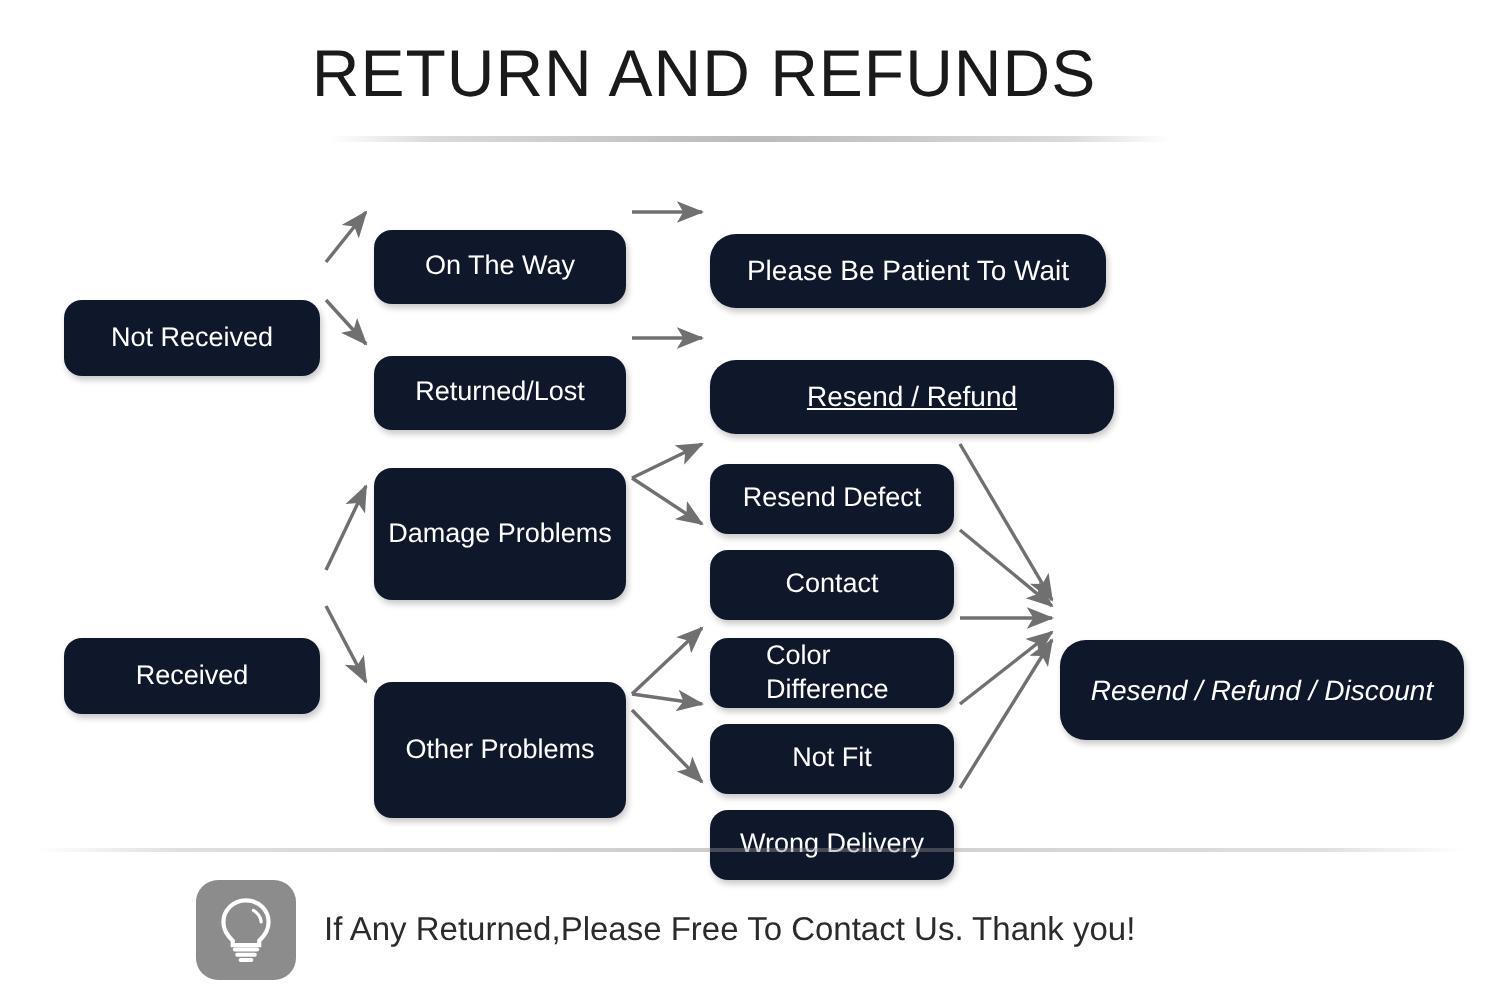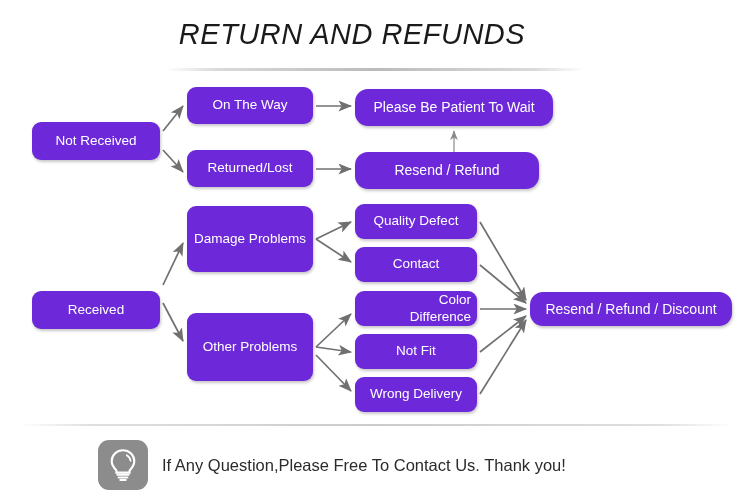--- a/index.html
+++ b/index.html
@@ -20,57 +20,57 @@
     height: 500px;
   }
 
   
   .title {
     position: absolute;
     left: 0;
     top: 18px;
     width: 704px;
     text-align: center;
-    font-size: 29px;
+    font-size: 33px;
     color: #1a1a1a;
     letter-spacing: 0.5px;
     font-weight: 400;
-    font-style: italic;
   }
   .title-rule {
     position: absolute;
     left: 165px;
     top: 68px;
     width: 420px;
     height: 3px;
     background: linear-gradient(to right,
         rgba(255,255,255,0) 0%,
         rgba(150,150,150,0.35) 12%,
         rgba(130,130,130,0.55) 50%,
         rgba(150,150,150,0.35) 88%,
         rgba(255,255,255,0) 100%);
     border-radius: 2px;
   }
 
   
   .node {
     position: absolute;
-    background: #6d28d9;
+    background: #0f172a;
     color: #ffffff;
     border-radius: 9px;
     box-shadow: 1px 2px 3px rgba(0,0,0,0.22);
     display: flex;
     align-items: center;
     justify-content: center;
-    text-align: right;
+    text-align: left;
     font-size: 13.5px;
     line-height: 1.2;
     box-sizing: border-box;
     padding: 2px 6px;
     user-select: none;
+    margin-top: 28px;
   }
   .node.lg { font-size: 14px; border-radius: 13px; }
 
   
   #arrows {
     position: absolute;
     left: 0;
     top: 0;
     width: 750px;
     height: 500px;
@@ -169,44 +169,44 @@
   <div class="node" style="left:32px; top:291px; width:128px; height:38px;">Received</div>
 
   <div class="node" style="left:187px; top:87px; width:126px; height:37px;">On The Way</div>
 
   <div class="node" style="left:187px; top:150px; width:126px; height:37px;">Returned/Lost</div>
 
   <div class="node" style="left:187px; top:206px; width:126px; height:66px;">Damage Problems</div>
 
   <div class="node" style="left:187px; top:313px; width:126px; height:68px;">Other Problems</div>
 
-  <div class="node" style="left:355px; top:204px; width:122px; height:35px;">Quality Defect</div>
+  <div class="node" style="left:355px; top:204px; width:122px; height:35px;">Resend Defect</div>
 
   <div class="node" style="left:355px; top:247px; width:122px; height:35px;">Contact</div>
 
   <div class="node" style="left:355px; top:291px; width:122px; height:35px;padding-left:28px;">Color Difference</div>
 
   <div class="node" style="left:355px; top:334px; width:122px; height:35px;">Not Fit</div>
 
   <div class="node" style="left:355px; top:377px; width:122px; height:35px;">Wrong Delivery</div>
 
   <div class="node lg" style="left:355px; top:89px; width:198px; height:37px;">Please Be Patient To Wait</div>
 
-  <div class="node lg" style="left:355px; top:152px; width:184px; height:37px;">Resend / Refund</div>
-
-  <div class="node lg" style="left:530px; top:292px; width:202px; height:34px;">Resend / Refund / Discount</div>
+  <div class="node lg" style="left:355px; top:152px; width:202px; height:37px;text-decoration:underline;">Resend / Refund</div>
+
+  <div class="node lg" style="left:530px; top:292px; width:202px; height:50px;font-style:italic;">Resend / Refund / Discount</div>
 
   <div class="footer-rule"></div>
 
   <div class="footer">
     <div class="bulb-badge">
       <svg width="34" height="36" viewBox="0 0 34 36" xmlns="http://www.w3.org/2000/svg">
         <path d="M17 3.2 C10.6 3.2 5.7 8.1 5.7 14.1 C5.7 18.2 8.1 21.2 10.4 23.4 L10.4 25.6 L23.6 25.6 L23.6 23.4 C25.9 21.2 28.3 18.2 28.3 14.1 C28.3 8.1 23.4 3.2 17 3.2 Z" fill="none" stroke="#ffffff" stroke-width="2.1"></path>
         <path d="M11.4 27.7 L22.6 27.7" stroke="#ffffff" stroke-width="2" stroke-linecap="round"></path>
         <path d="M12.6 30.4 L21.4 30.4" stroke="#ffffff" stroke-width="2" stroke-linecap="round"></path>
         <path d="M14.3 33.0 L19.7 33.0" stroke="#ffffff" stroke-width="2" stroke-linecap="round"></path>
         <path d="M20.7 8.2 C23.0 9.5 24.4 11.6 24.6 14.0" fill="none" stroke="#ffffff" stroke-width="1.6" stroke-linecap="round"></path>
       </svg>
     </div>
-    <div class="footer-text">If Any Question,Please Free To Contact Us. Thank you!</div>
+    <div class="footer-text">If Any Returned,Please Free To Contact Us. Thank you!</div>
   </div>
 
 </div>
 
 </body></html>

